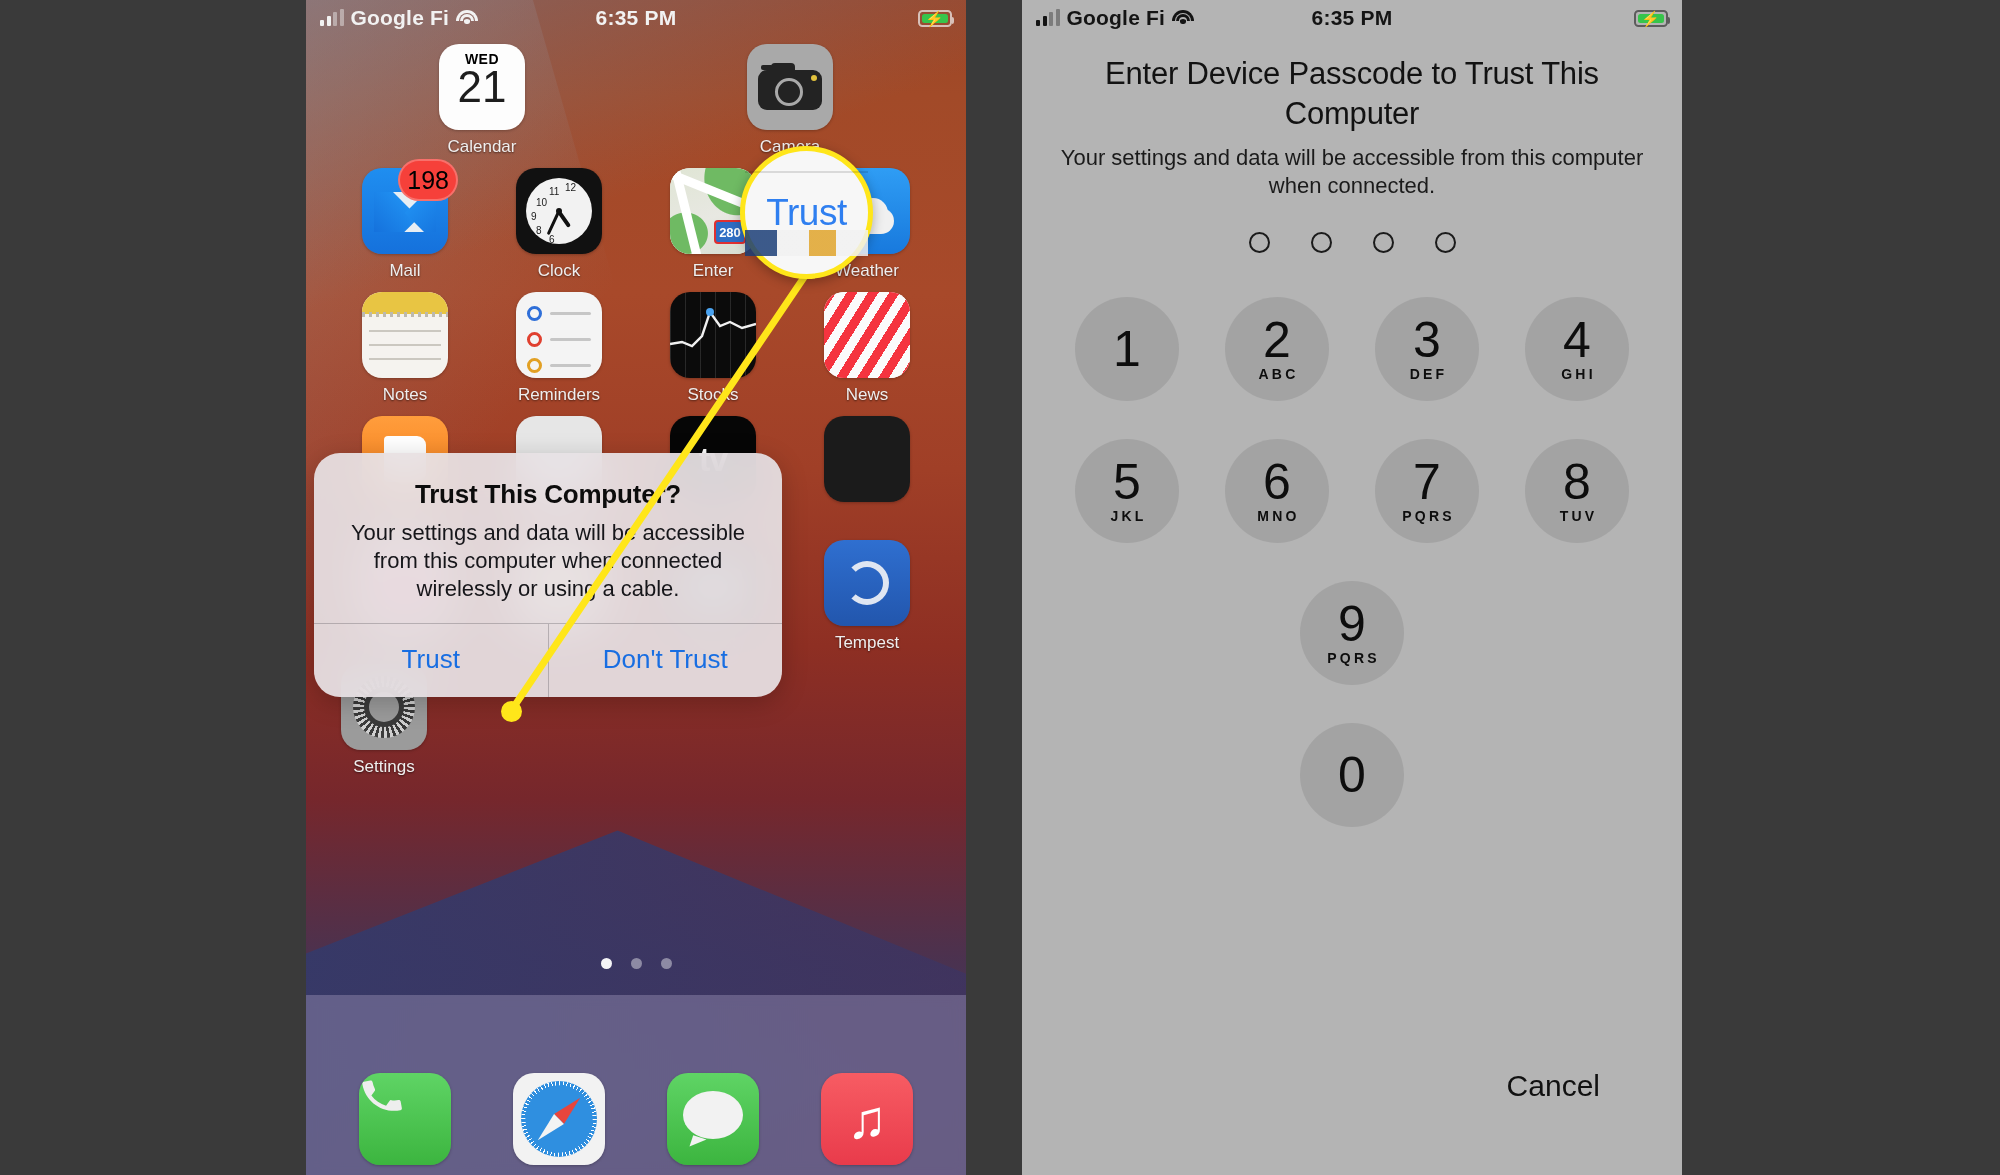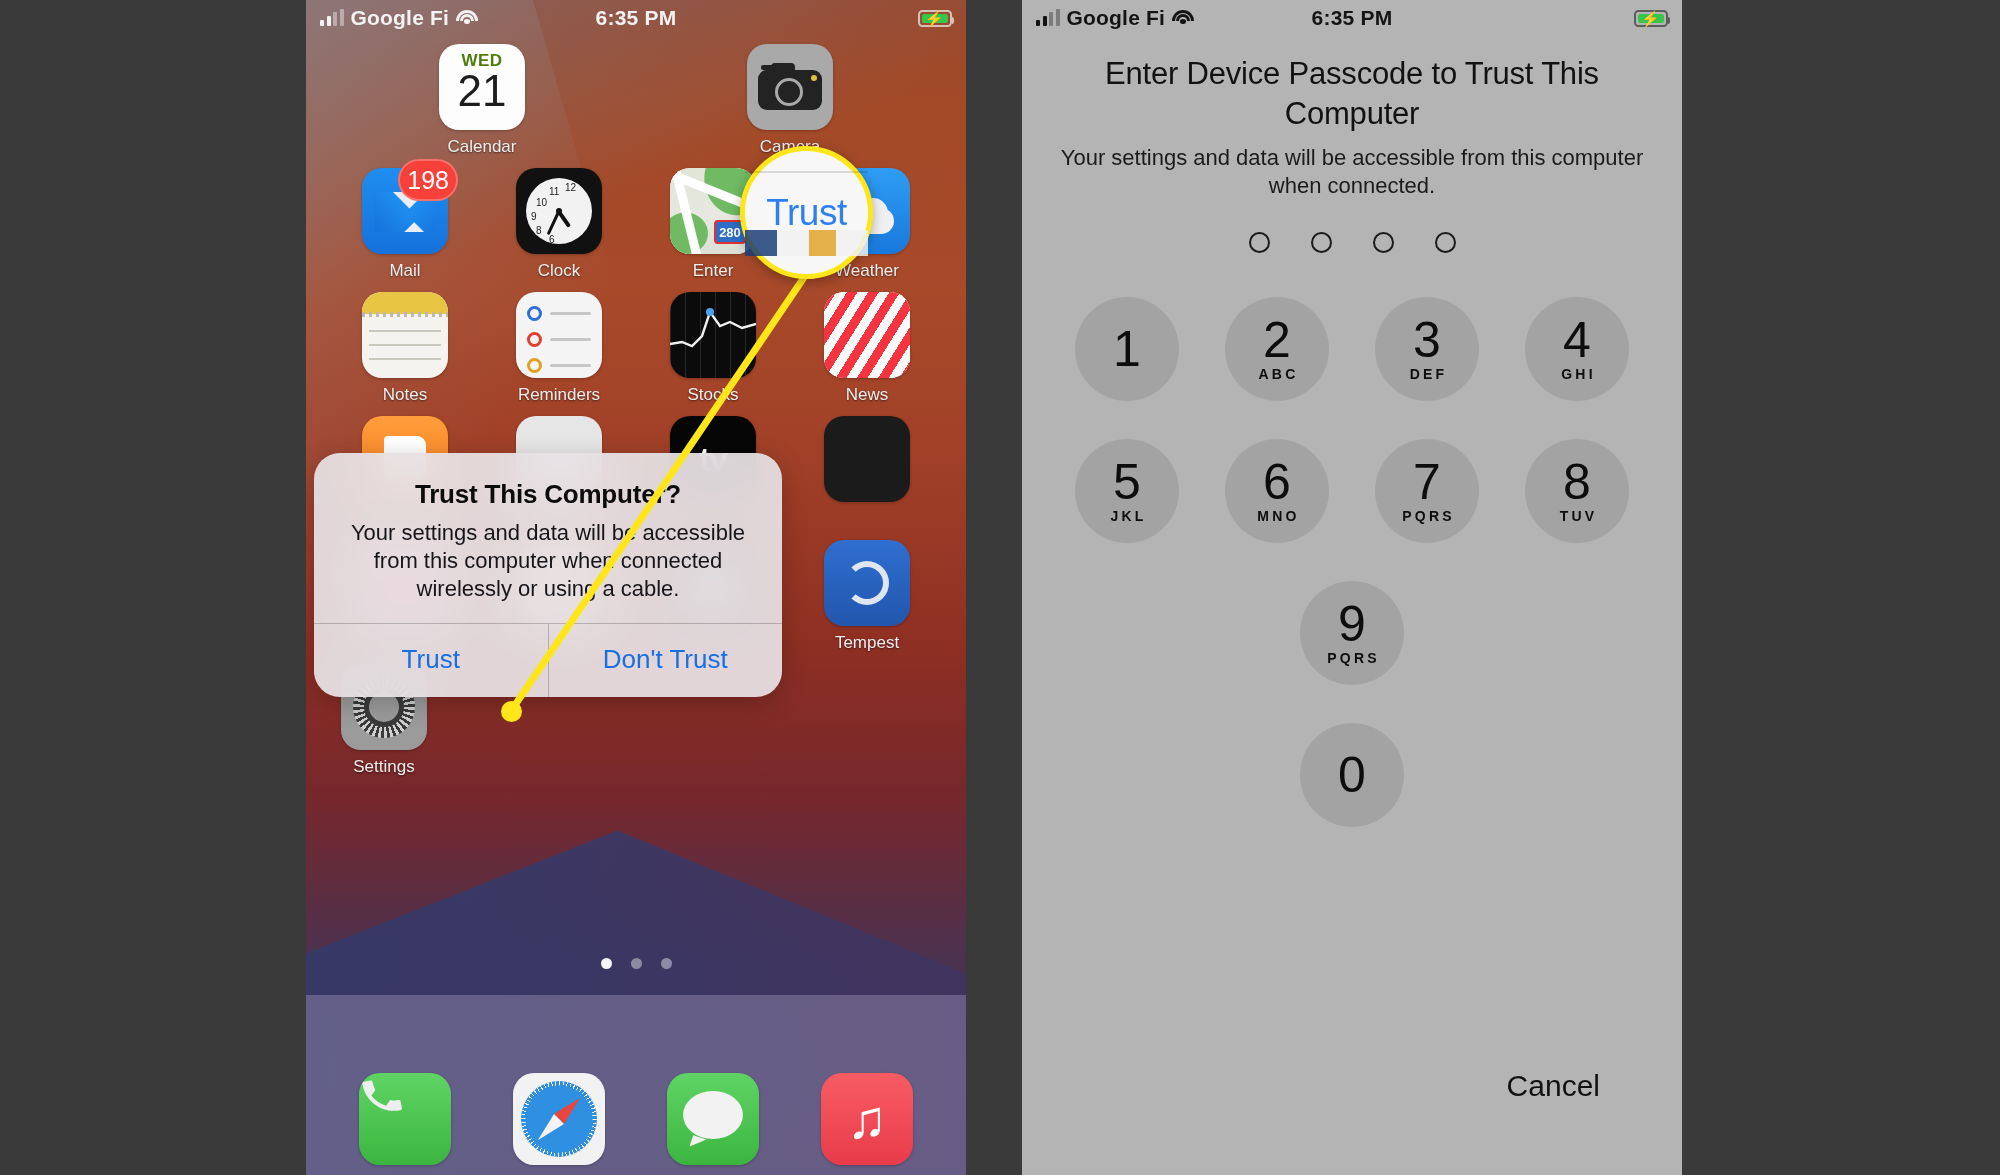--- a/index.html
+++ b/index.html
@@ -69,31 +69,31 @@
   
   .grid { position:absolute; left:0; right:0; top:44px; z-index:10; }
   .approw { display:flex; justify-content:space-around; padding:0 22px; margin-bottom:11px; }
   .app { width:112px; display:flex; flex-direction:column; align-items:center; }
   .appicon { position:relative; width:86px; height:86px; border-radius:20px; overflow:visible;
              box-shadow:0 1px 3px rgba(0,0,0,.25); }
   .appicon .inner { position:absolute; inset:0; border-radius:20px; overflow:hidden; }
   .applabel { margin-top:7px; font-size:17px; color:#f0eeee; text-shadow:0 1px 2px rgba(0,0,0,.55);
               white-space:nowrap; }
   .badge { position:absolute; top:-9px; right:-10px; min-width:42px; height:42px; padding:0 7px;
-    border-radius:21px; background:#f6403a; color:#ffffff; font-size:25px; font-weight:500;
+    border-radius:21px; background:#f6403a; color:#000000; font-size:25px; font-weight:500;
     display:flex; align-items:center; justify-content:center; border:2px solid rgba(255,255,255,.25); z-index:5; }
 
   
   .ic-facetime { background:#4cd061; }
   .ic-facetime .cam { position:absolute; left:17px; top:28px; width:40px; height:30px; border-radius:7px; background:#e9e9e9; }
   .ic-facetime .lens{ position:absolute; left:55px; top:30px; width:0;height:0;
     border-top:13px solid transparent; border-bottom:13px solid transparent; border-right:17px solid #e9e9e9; }
 
   .ic-calendar { background:#fdfdfd; display:flex; flex-direction:column; align-items:center; }
-  .ic-calendar .dow { color:#4d7c0f; font-size:17px; font-weight:700; margin-top:7px; letter-spacing:.5px; }
+  .ic-calendar .dow { color:#000000; font-size:14px; font-weight:700; margin-top:7px; letter-spacing:.5px; }
   .ic-calendar .dnum{ color:#1d1d1d; font-size:44px; font-weight:300; line-height:42px; margin-top:-1px; }
 
   .ic-photos { background:#fcfcfc; }
   .ic-photos .pet { position:absolute; left:50%; top:50%; width:28px; height:44px; border-radius:50%;
     transform-origin:50% 0%; opacity:.82; mix-blend-mode:multiply; margin-left:-14px; margin-top:-2px; }
 
   .ic-camera { background:#a9a9a9; }
   .ic-camera .body { position:absolute; left:11px; top:26px; width:64px; height:40px; border-radius:9px; background:#232323; }
   .ic-camera .vf   { position:absolute; left:24px; top:19px; width:24px; height:10px; border-radius:4px 4px 0 0; background:#232323; }
   .ic-camera .ring { position:absolute; left:28px; top:34px; width:28px; height:28px; border-radius:50%; border:3.5px solid #a9a9a9; }

